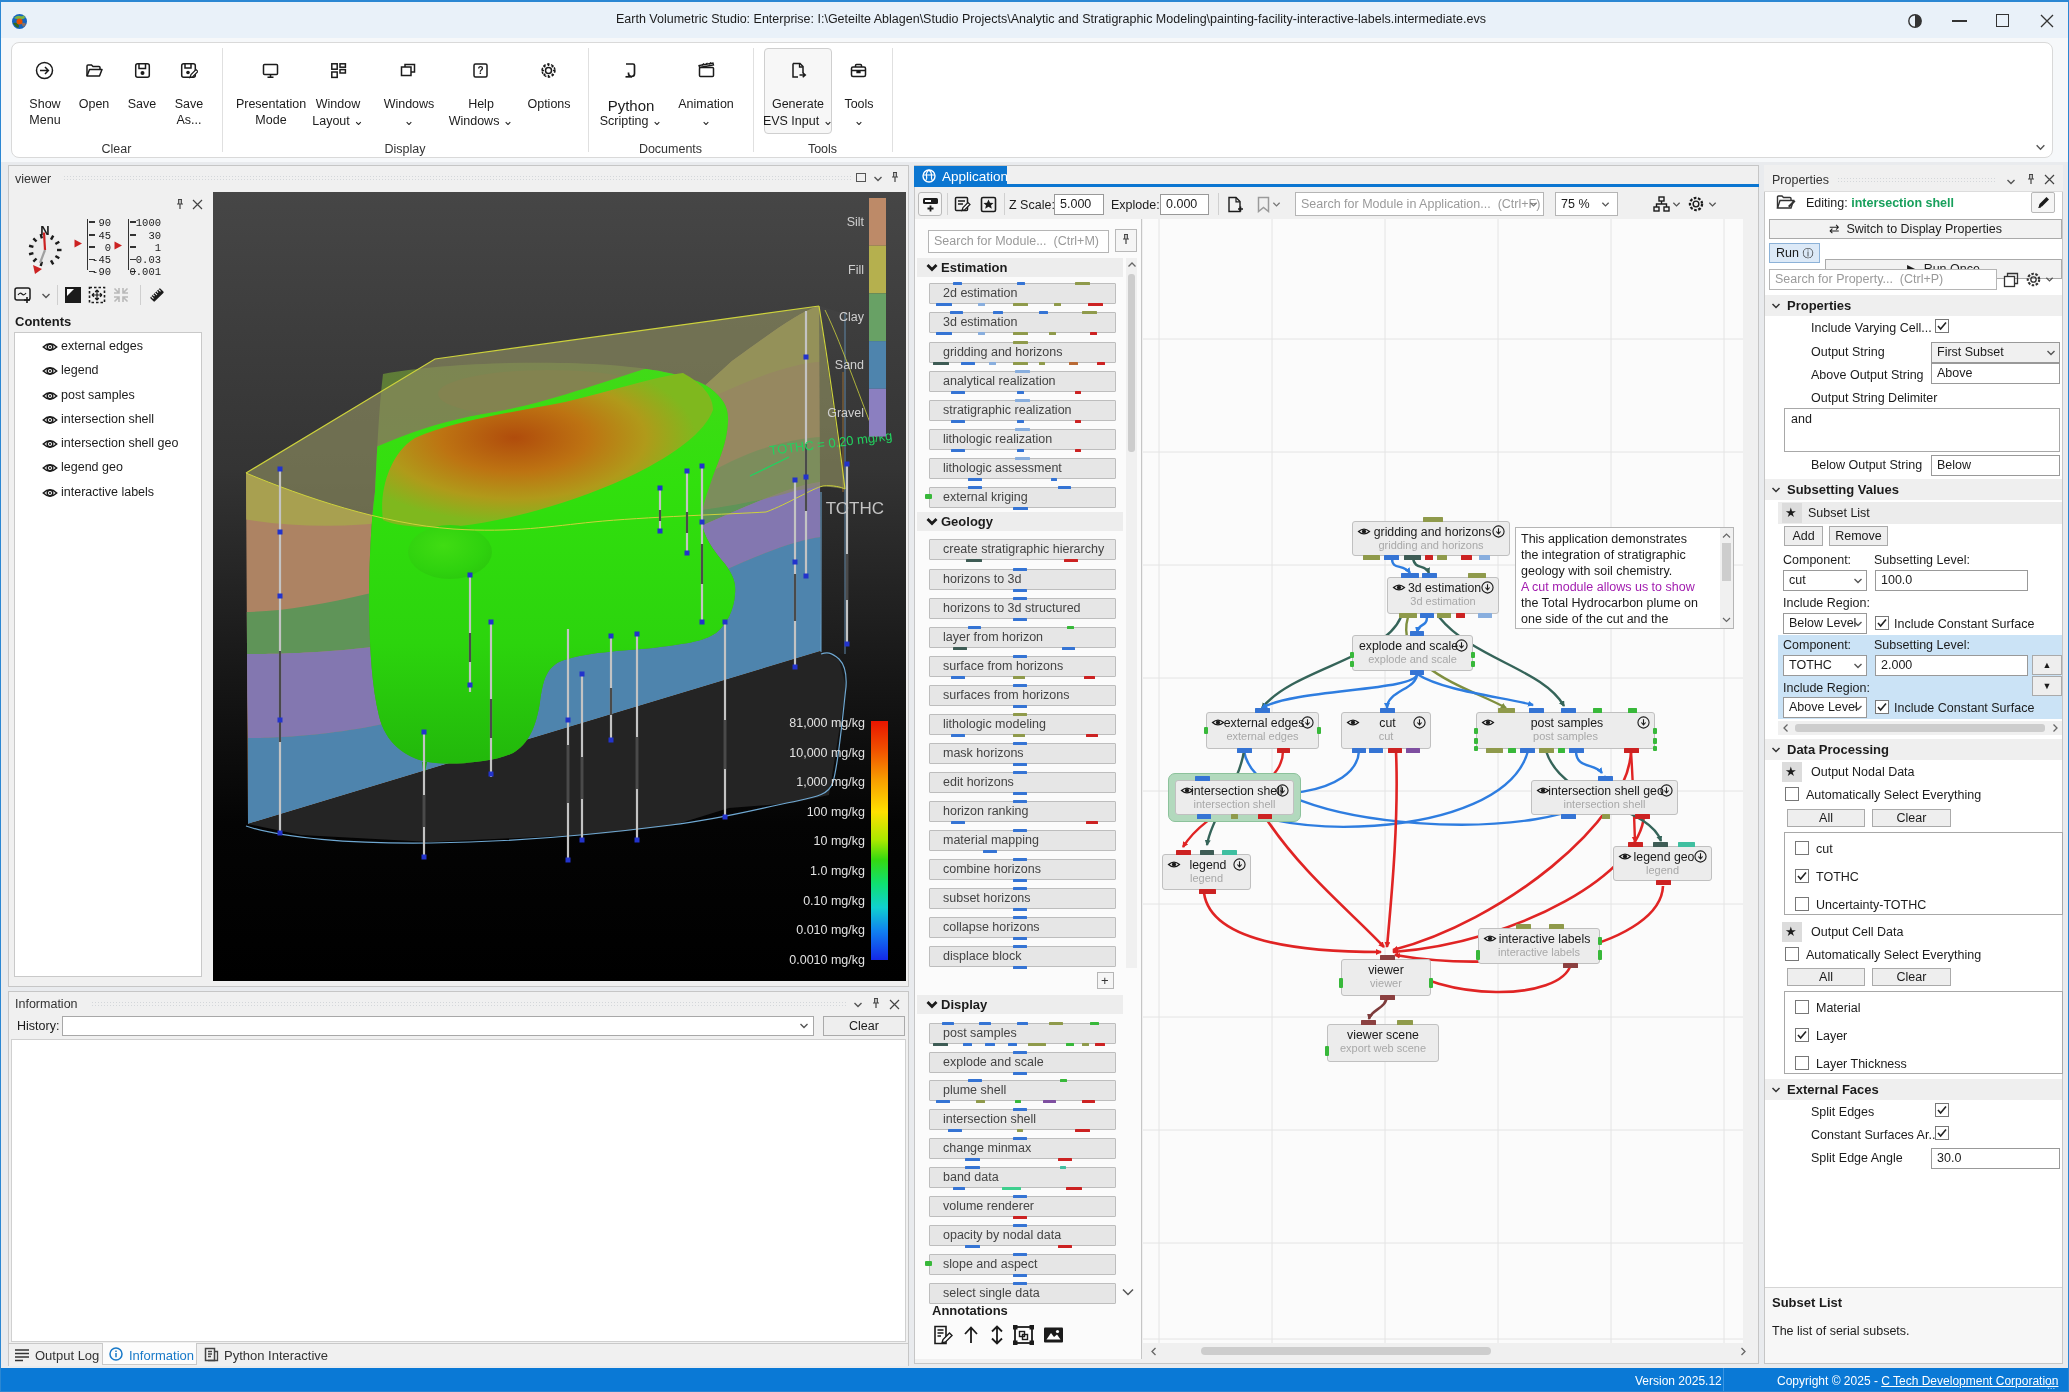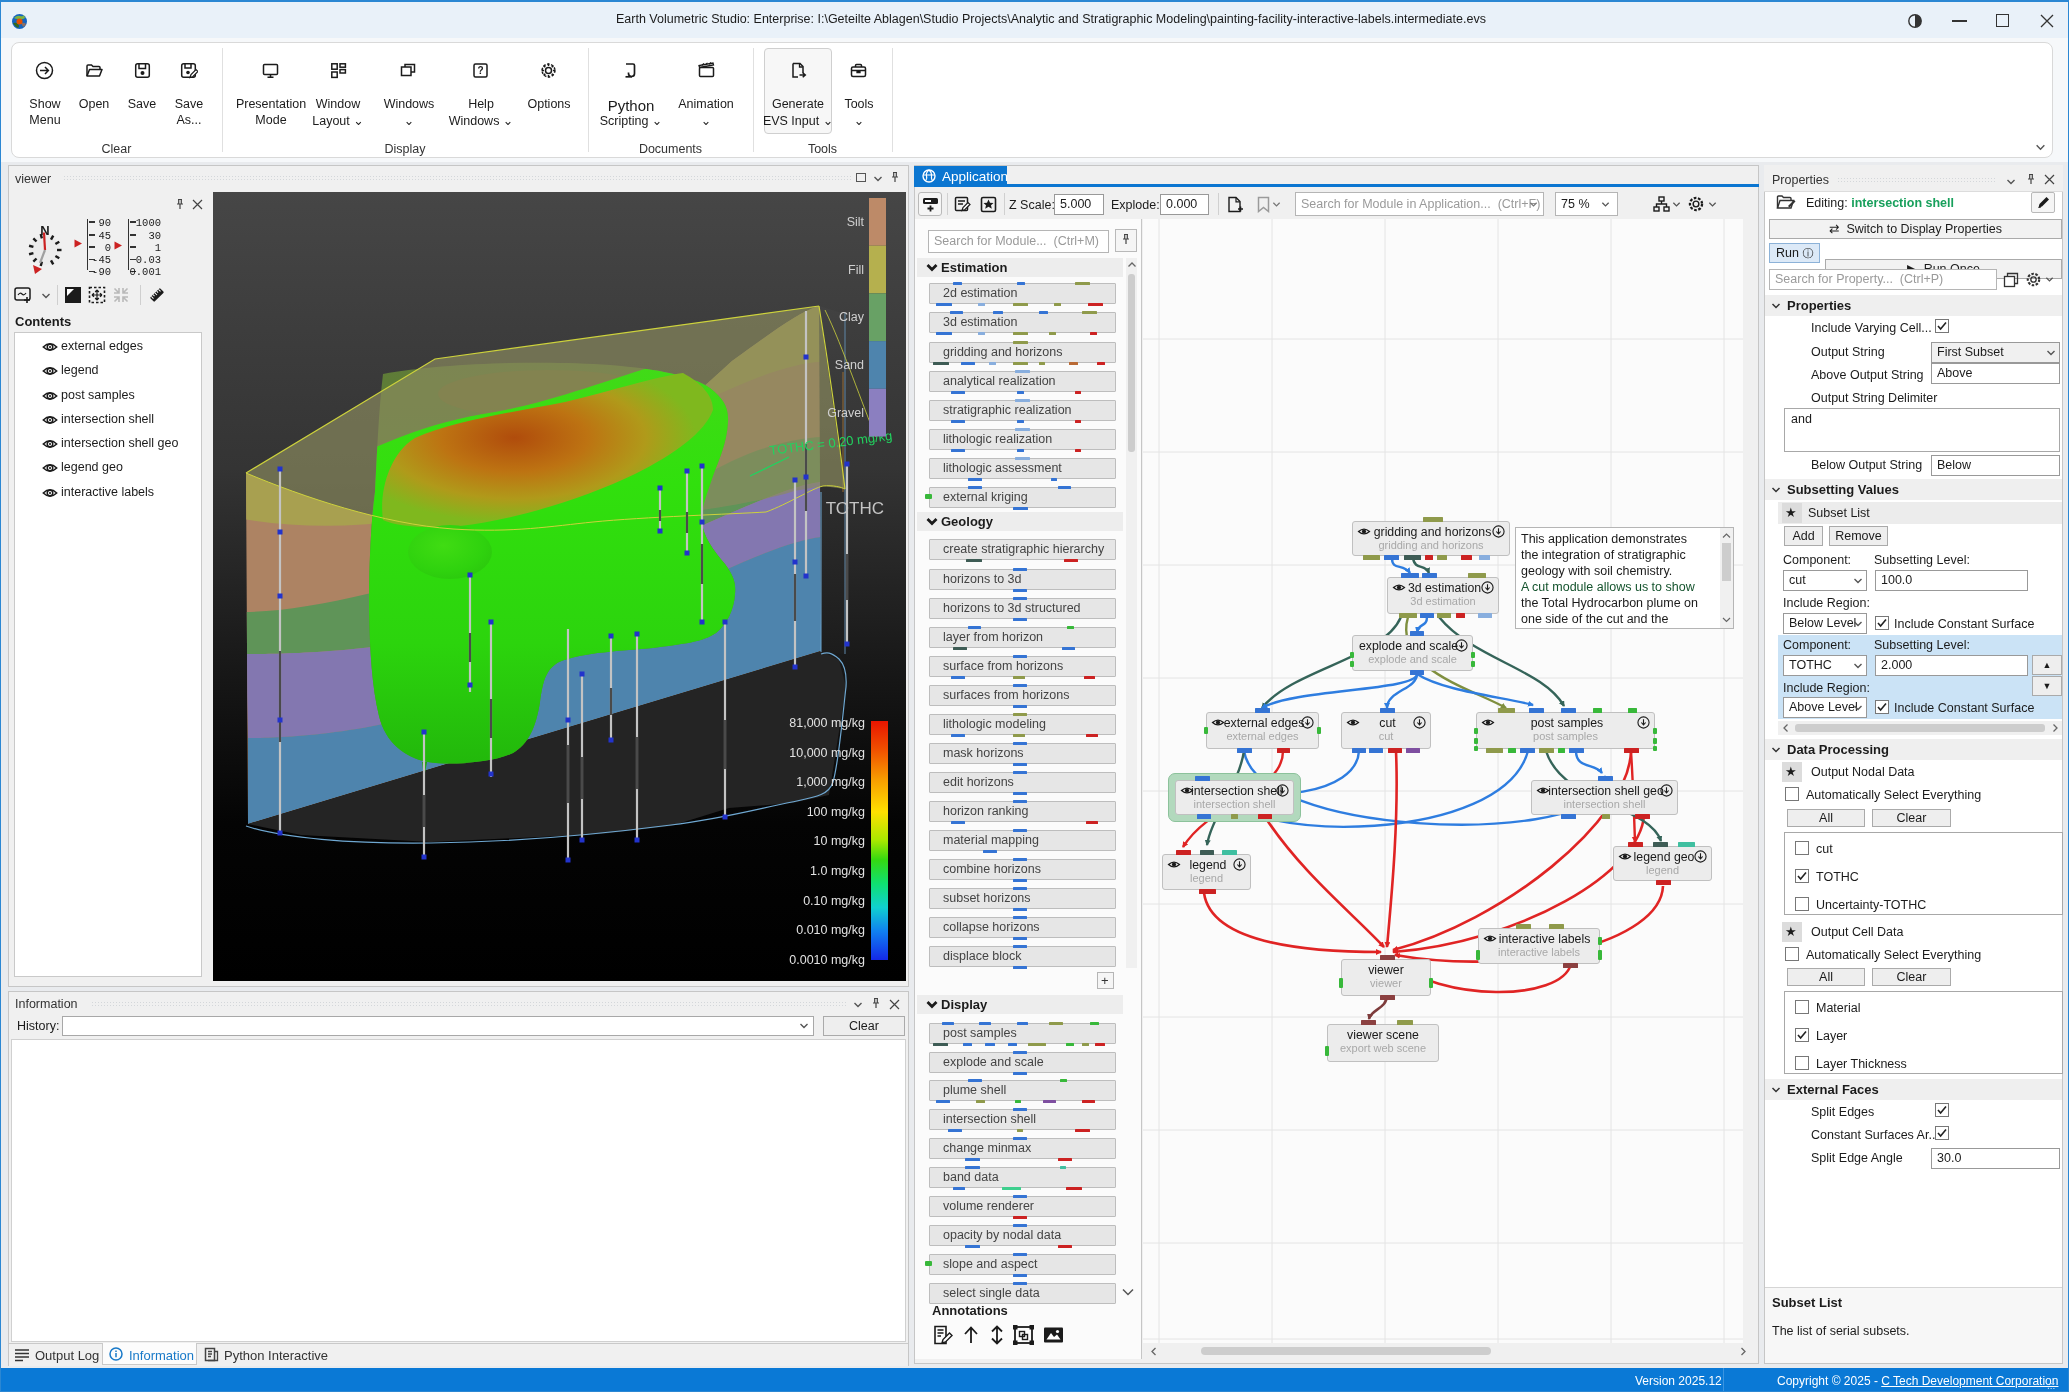--- a/index.html
+++ b/index.html
@@ -1084,21 +1084,21 @@
     <div class="t1" style="margin-left:4px;margin-right:4px;white-space:nowrap">viewer scene</div>
     <div class="t2">export web scene</div>
   </div>
 <div class="port" style="left:1360px;top:1018px;width:15px;height:5px;background:#8b4040"></div>
 <div class="port" style="left:1396px;top:1018px;width:16px;height:5px;background:#8f9a4b"></div>
 <div class="vport" style="left:1324px;top:1044px;height:10px;width:4px;background:#38b83a"></div>
 <div class="abs" style="left:1514px;top:525px;width:219px;height:102px;background:#fff;border:1px solid #b5b5b5"></div>
 <div class="abs" style="left:1520px;top:530px;font-size:12.5px;color:#1b1b1b">This application demonstrates</div>
 <div class="abs" style="left:1520px;top:546px;font-size:12.5px;color:#1b1b1b">the integration of stratigraphic</div>
 <div class="abs" style="left:1520px;top:562px;font-size:12.5px;color:#1b1b1b">geology with soil chemistry.</div>
-<div class="abs" style="left:1520px;top:578px;font-size:12.5px;color:#14532d">A cut module allows us to show</div>
+<div class="abs" style="left:1520px;top:578px;font-size:12.5px;color:#a21caf">A cut module allows us to show</div>
 <div class="abs" style="left:1520px;top:594px;font-size:12.5px;color:#1b1b1b">the Total Hydrocarbon plume on</div>
 <div class="abs" style="left:1520px;top:610px;font-size:12.5px;color:#1b1b1b">one side of the cut and the</div>
 <div class="abs" style="left:1719px;top:526px;width:13px;height:100px;background:#f0f0f0"></div>
 <svg class="abs" style="left:1720px;top:529px" width="11" height="10" viewBox="0 0 11 10">
     <path d="M2 6.5 L5.5 3 L9 6.5" fill="none" stroke="#666" stroke-width="1.2"></path>
   </svg>
 <svg class="abs" style="left:1720px;top:613px" width="11" height="10" viewBox="0 0 11 10">
     <path d="M2 3 L5.5 6.5 L9 3" fill="none" stroke="#666" stroke-width="1.2"></path>
   </svg>
 <div class="abs" style="left:1721px;top:541px;width:9px;height:38px;background:#cdcdcd"></div>

